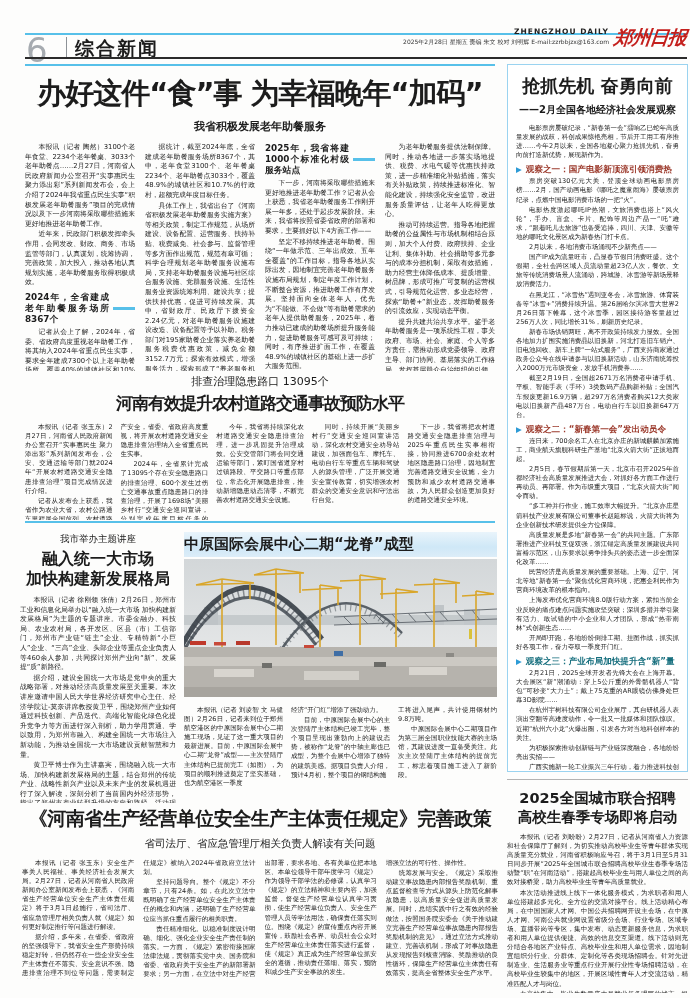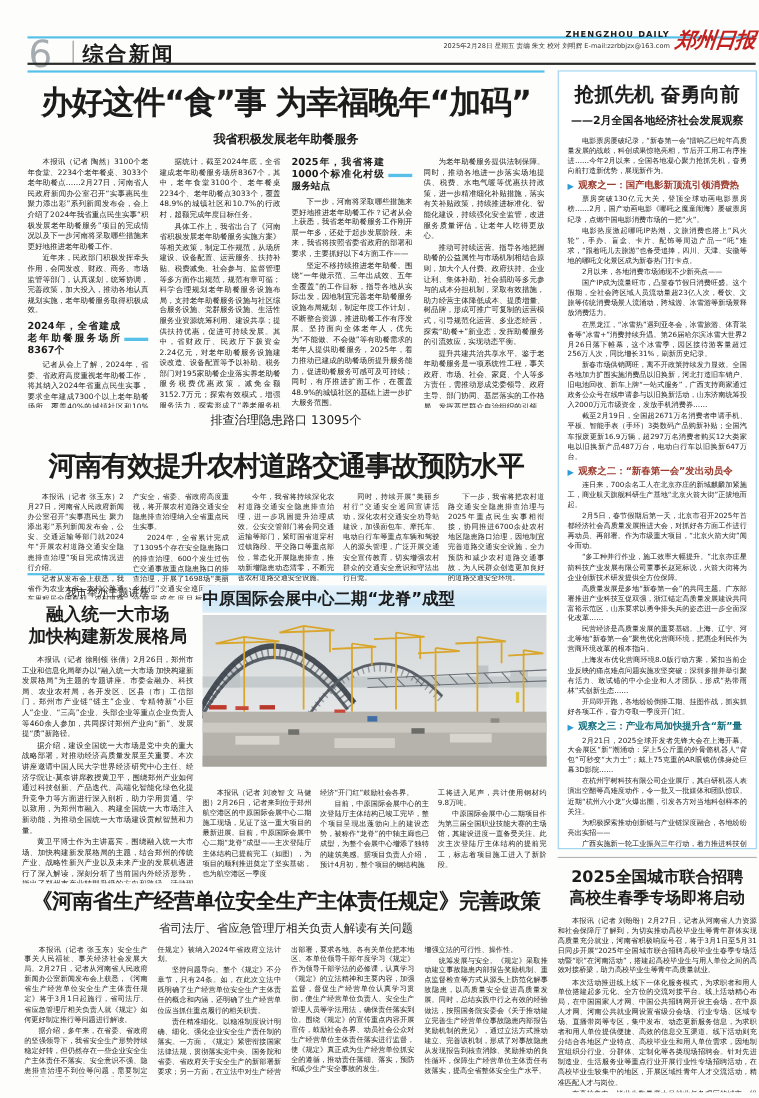--- a/index.html
+++ b/index.html
@@ -90,21 +90,21 @@
       <div class="col">
         <p>为老年助餐服务提供法制保障。同时，推动各地进一步落实场地提供、税费、水电气暖等优惠扶持政策，进一步精准细化补贴措施，落实有关补贴政策，持续推进标准化、智能化建设，持续强化安全监管，改进服务质量评估，让老年人吃得更放心。</p>
         <p>推动可持续运营。指导各地把握助餐的公益属性与市场机制相结合原则，加大个人付费、政府扶持、企业让利、集体补助、社会捐助等多元参与的成本分担机制，采取有效措施，助力经营主体降低成本、提质增量、树品牌，形成可推广可复制的运营模式，引导规范化运营、多业态经营，探索“助餐+”新业态，发挥助餐服务的引流效应，实现动态平衡。</p>
         <p>提升共建共治共享水平。鉴于老年助餐服务是一项系统性工程，事关政府、市场、社会、家庭、个人等多方责任，需推动形成党委领导、政府主导、部门协同、基层落实的工作格局，发挥基层群众自治组织的引领、协调、推动作用，鼓励公益慈善组织、爱心企业、志愿者等广泛参与，创新社会组织、社会工作者、社区志愿者、社会慈善资源的联动机制，督促家庭孝善、个人尽力，构建共建共治共享的助餐工作格局。</p>
       </div>
     </div>
   </div>
 
   <div class="abs" style="left:25px;top:374px;width:470px;">
     <div class="kicker" style="font-size:11px;">排查治理隐患路口 13095个</div>
-    <div class="h-main" style="font-size:25px;margin-top:18px;">河南有效提升农村道路交通事故预防水平</div>
+    <div class="h-main" style="font-size:17px;margin-top:3px;">河南有效提升农村道路交通事故预防水平</div>
     <div class="cols f65 jt" style="gap:8px;margin-top:8px;height:97px;">
       <div class="col">
         <p>本报讯（记者 张玉东）2月27日，河南省人民政府新闻办公室召开“实事惠民生 聚力添出彩”系列新闻发布会，公安、交通运输等部门就2024年“开展农村道路交通安全隐患排查治理”项目完成情况进行介绍。</p>
         <p>记者从发布会上获悉，我省作为农业大省，农村公路通车里程居全国前列，农村道路交通安全风险隐患点多、面大、面广，特别是国道省道沿线穿村过镇平交路口人流、车流较大，交通安全隐患突出。农村道路交通安全事关人民群众生命财</p>
       </div>
       <div class="col">
         <p style="text-indent:0;">产安全，省委、省政府高度重视，将开展农村道路交通安全隐患排查治理纳入全省重点民生实事。</p>
         <p>2024年，全省累计完成了13095个存在安全隐患路口的排查治理、600个发生过伤亡交通事故重点隐患路口的排查治理，开展了1698场“美丽乡村行”交通安全巡回宣讲，分别完成年度目标任务的218.25%、100%、113.2%。2024年，全省农村地区发生伤人交通事故同比下降10.9%，一次死亡3人以上较大交通事故同比下降60%，一次死亡5人以上交通事故“零发生”。</p>
       </div>
       <div class="col">
@@ -181,26 +181,26 @@
       <rect x="150" y="92" width="9" height="5" fill="#3f6ea5"></rect>
       <rect x="262" y="94" width="8" height="4" fill="#8c8a85"></rect>
 
       <rect x="6" y="82" width="16" height="4" fill="#c0392b"></rect>
       <rect x="30" y="83" width="12" height="3.5" fill="#c84a3a"></rect>
       <rect x="52" y="82" width="14" height="4" fill="#b8392c"></rect>
       <rect x="120" y="86" width="10" height="3" fill="#c84a3a"></rect>
       <rect x="285" y="70" width="3" height="10" fill="#d9c23a"></rect>
       <rect x="0" y="128" width="313" height="10" fill="#a7a49e"></rect>
     </svg>
-    <div class="cols f65 jt" style="gap:8px;margin-top:20px;height:98px;">
+    <div class="cols f65 jt" style="gap:8px;margin-top:9px;height:98px;">
       <div class="col">
         <p>本报讯（记者 刘凌智 文 马健 图）2月26日，记者来到位于郑州航空港区的中原国际会展中心二期施工现场，见证了这一重大项目的最新进展。目前，中原国际会展中心二期“龙脊”成型——主次登陆厅主体结构已提前完工（如图），为项目的顺利推进奠定了坚实基础，也为航空港区一季度</p>
       </div>
       <div class="col">
-        <p style="text-indent:0;">经济“开门红”鼓励社会各界。</p>
+        <p style="text-indent:0;">经济“开门红”增添了强劲动力。</p>
         <p>目前，中原国际会展中心的主次登陆厅主体结构已竣工完毕，整个项目呈现出蓬勃向上的建设态势，被称作“龙脊”的中轴主廊也已成型，为整个会展中心增添了独特的建筑美感。据项目负责人介绍，预计4月初，整个项目的钢结构施</p>
       </div>
       <div class="col">
         <p style="text-indent:0;">工将进入尾声，共计使用钢材约9.8万吨。</p>
         <p>中原国际会展中心二期项目作为第三届全国职业技能大赛的主场馆，其建设进度一直备受关注。此次主次登陆厅主体结构的提前完工，标志着项目施工进入了新阶段。</p>
       </div>
     </div>
   </div>
 
   <div class="abs" style="left:22px;top:806px;width:476px;">

